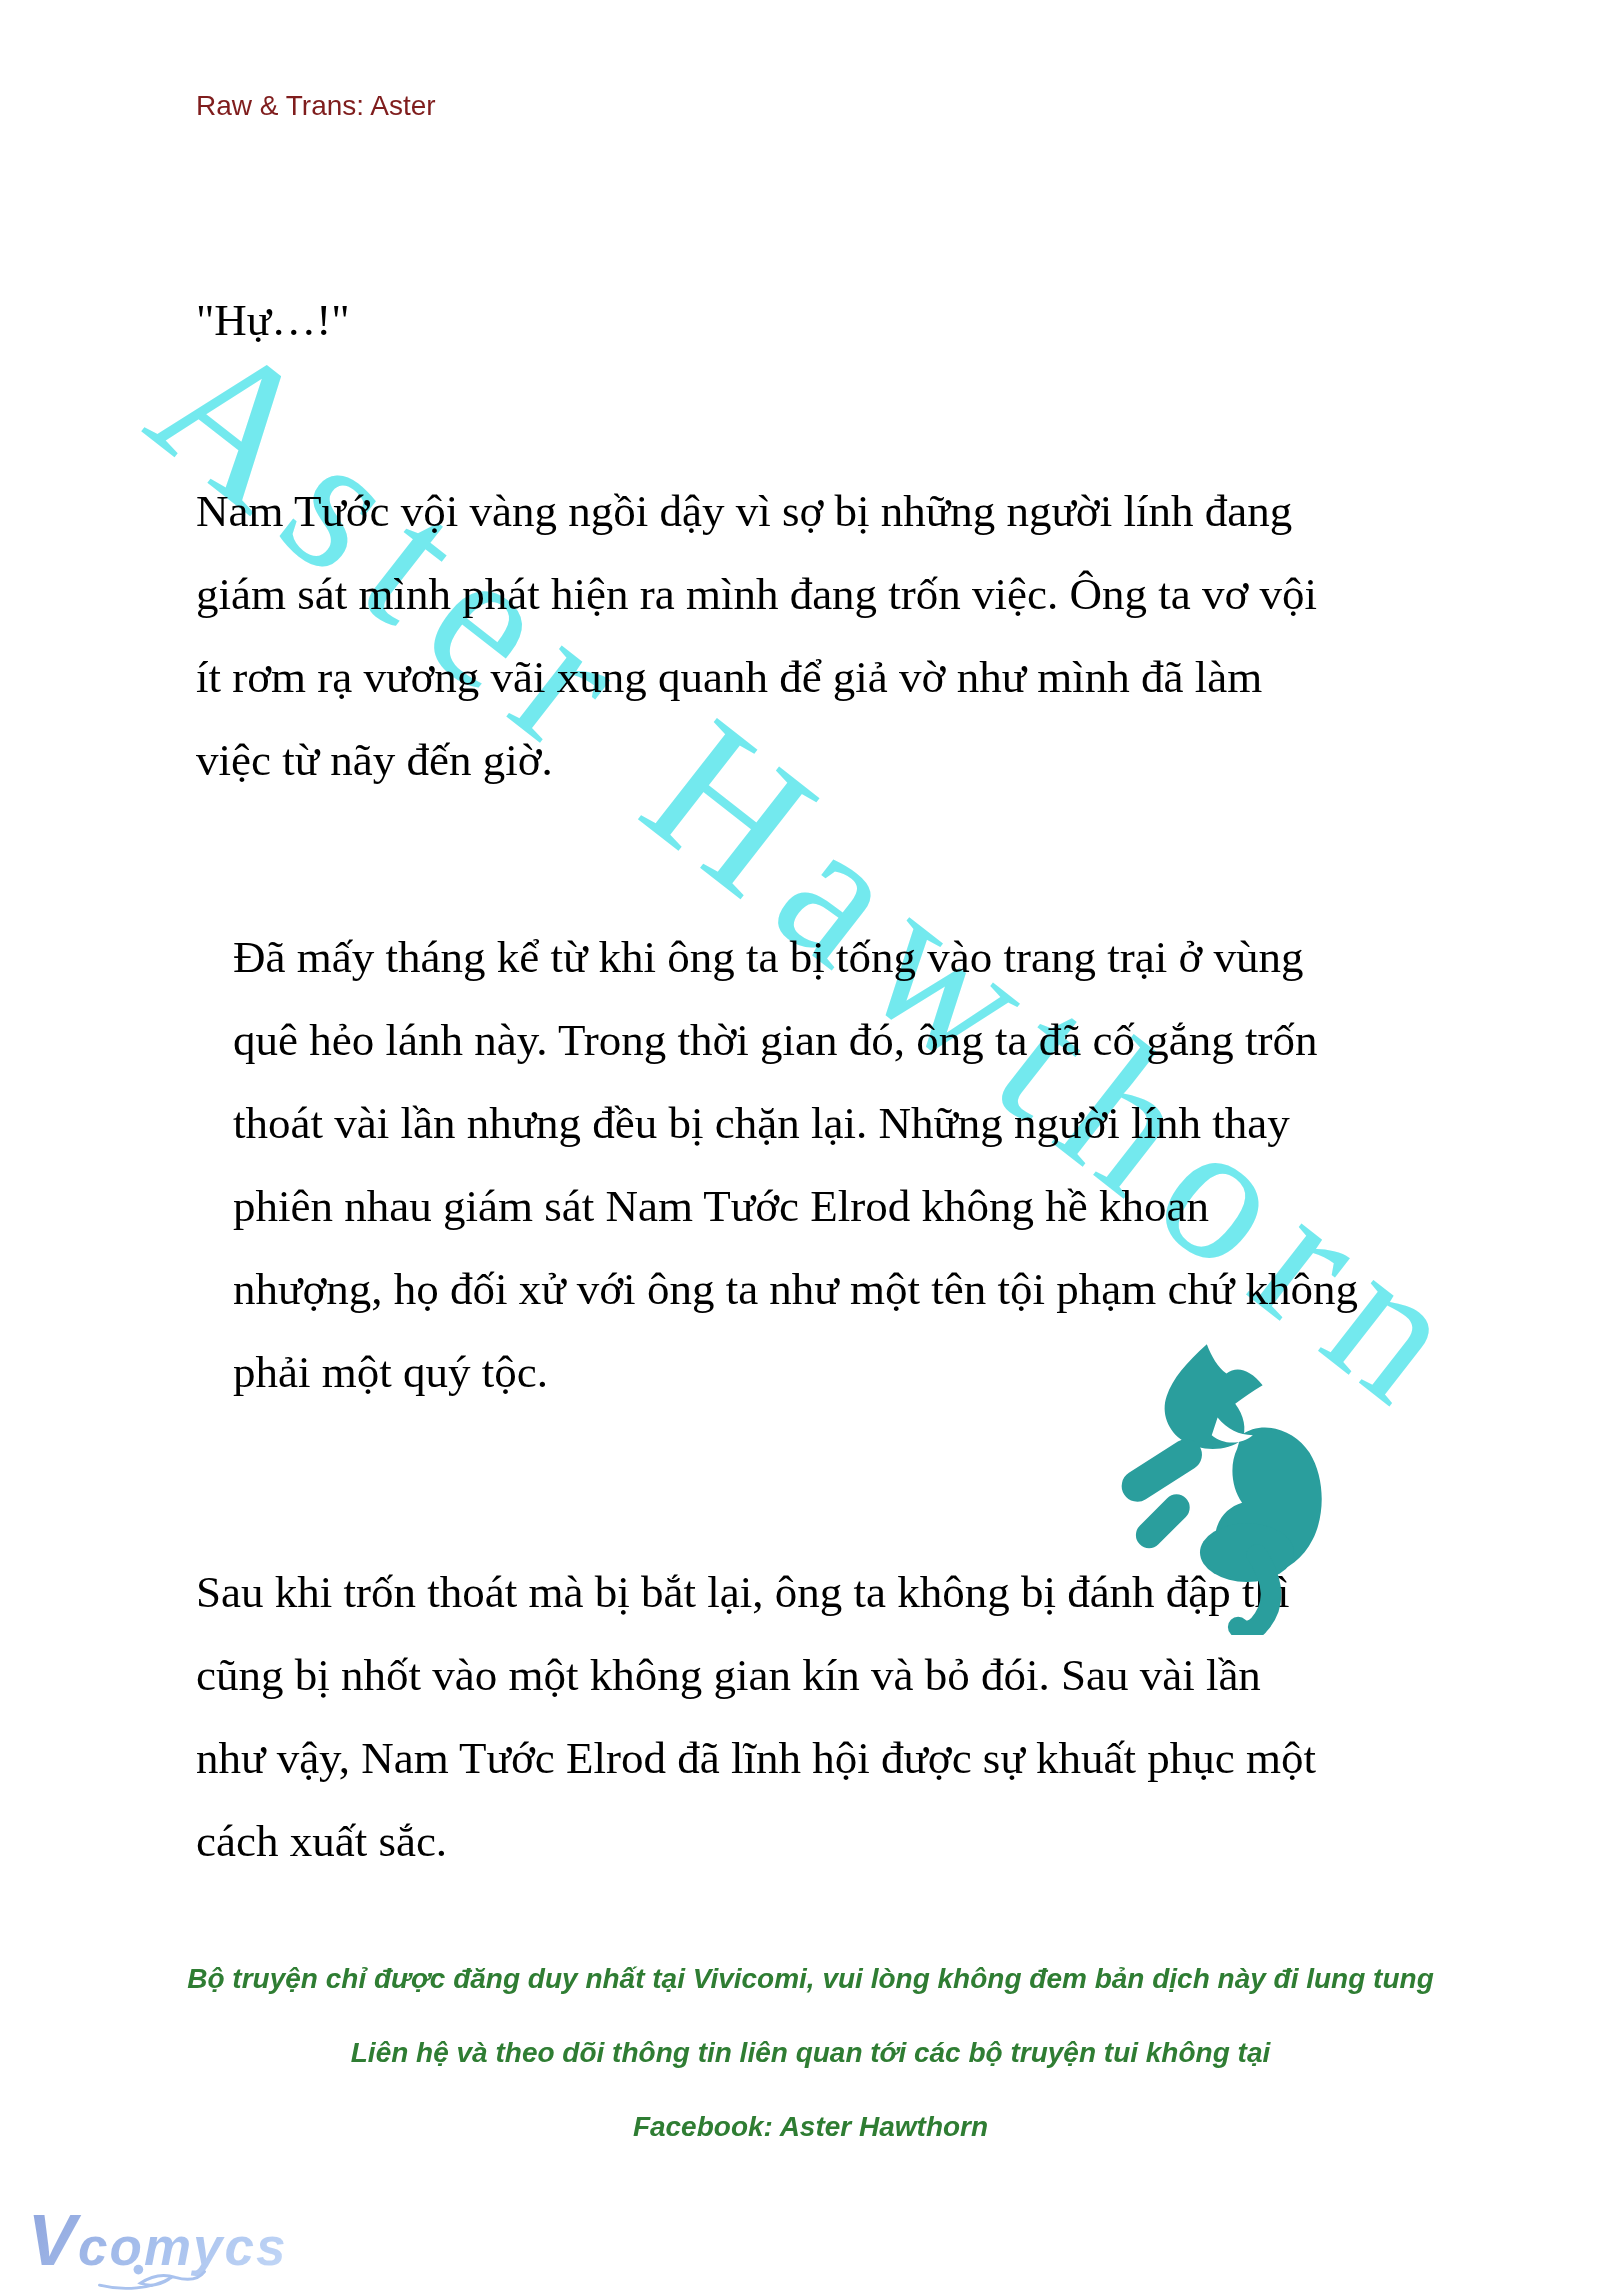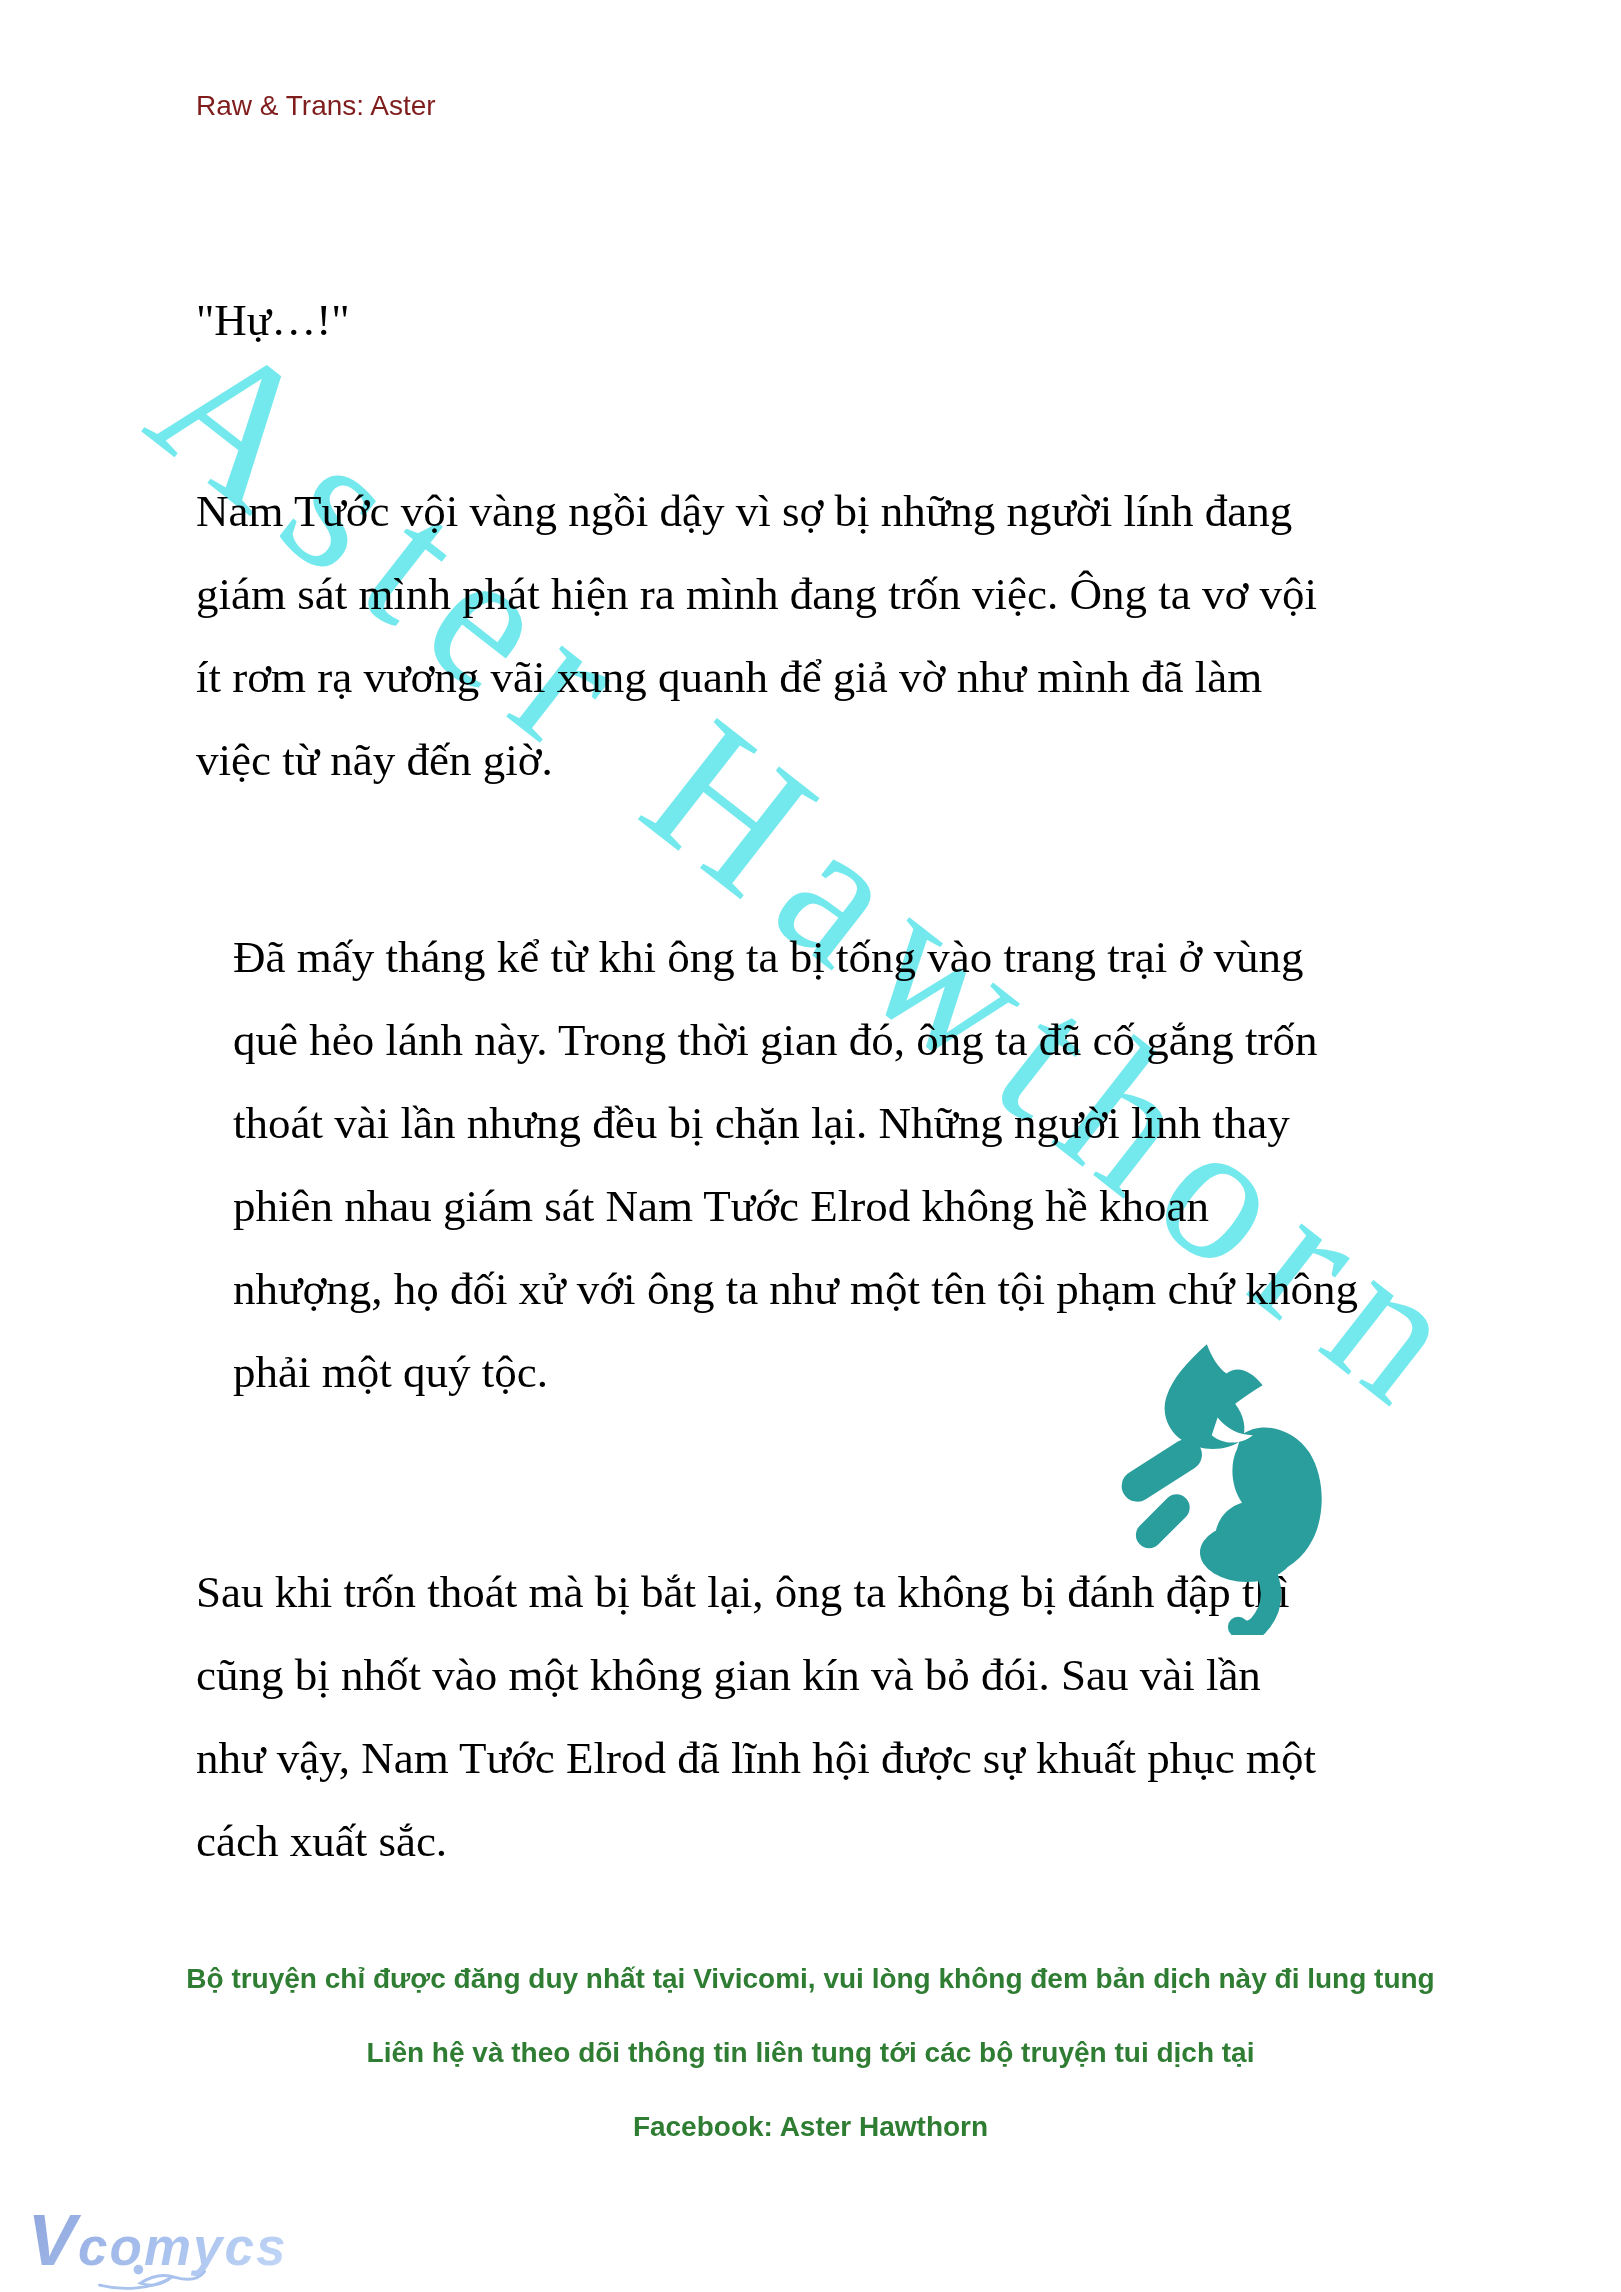--- a/index.html
+++ b/index.html
@@ -29,21 +29,21 @@
   .p1{top:470px;}
   .p2{top:916px;margin-left:37px;}
   .p3{top:1551px;}
   .story .line{
     font-size:45px;line-height:83px;height:83px;white-space:nowrap;
   }
   .footer{
     position:absolute;z-index:2;left:0;top:1960px;width:1621px;
     text-align:center;
     font-family:"Liberation Sans", sans-serif;
-    font-weight:bold;
+    font-style:italic;font-weight:bold;
     font-size:28px;color:#2f7d33;
   }
   .footer .f-line{height:74px;line-height:37px;}
   .cat{position:absolute;left:1108px;top:1341px;width:274px;height:294px;z-index:2;}
   .logo{
     position:absolute;left:27.4px;top:2203px;z-index:2;
     font-family:"Liberation Sans", sans-serif;
     font-style:italic;font-weight:800;
     background:linear-gradient(135deg,#8fa5dd 0%,#a9c2ee 55%,#c3d8f7 100%);
     -webkit-background-clip:text;background-clip:text;
@@ -108,21 +108,21 @@
       <path d="M70,170 L42,198" stroke="#2a9e9d" stroke-width="27" stroke-linecap="round"></path>
 
       <path d="M152,218 C170,246 172,270 154,290 C148,297 139,298 133,292" fill="none" stroke="#2a9e9d" stroke-width="21" stroke-linecap="round"></path>
     </g>
 
     <path d="M112,78 C122,90 134,96 148,96 C136,106 118,106 106,96 Z" fill="#ffffff"></path>
   </svg>
 
   <div class="footer" style="color: rgb(47, 125, 51);">
     <div class="f-line">Bộ truyện chỉ được đăng duy nhất tại Vivicomi, vui lòng không đem bản dịch này đi lung tung</div>
-    <div class="f-line">Liên hệ và theo dõi thông tin liên tung tới các bộ truyện tui dịch tại</div>
+    <div class="f-line">Liên hệ và theo dõi thông tin liên quan tới các bộ truyện tui không tại</div>
     <div class="f-line">Facebook: Aster Hawthorn</div>
   </div>
 
   <div class="logo">
     <span class="logo-initial">V</span><span class="logo-rest">comycs</span>
   </div>
   <svg class="logo-flourish" viewBox="0 0 120 36" xmlns="http://www.w3.org/2000/svg">
     <path d="M6,30 C30,36 60,34 80,22 C70,30 58,32 48,28 C60,20 72,18 84,22 C98,26 108,24 114,16" fill="none" stroke="#a9c2ee" stroke-width="3" stroke-linecap="round"></path>
     <circle cx="46" cy="14" r="5" fill="#a9c2ee"></circle>
   </svg>

